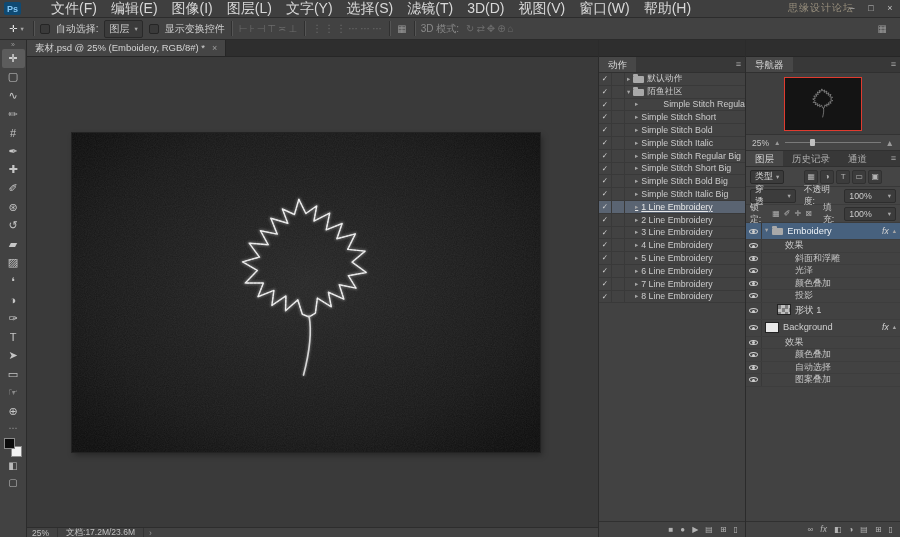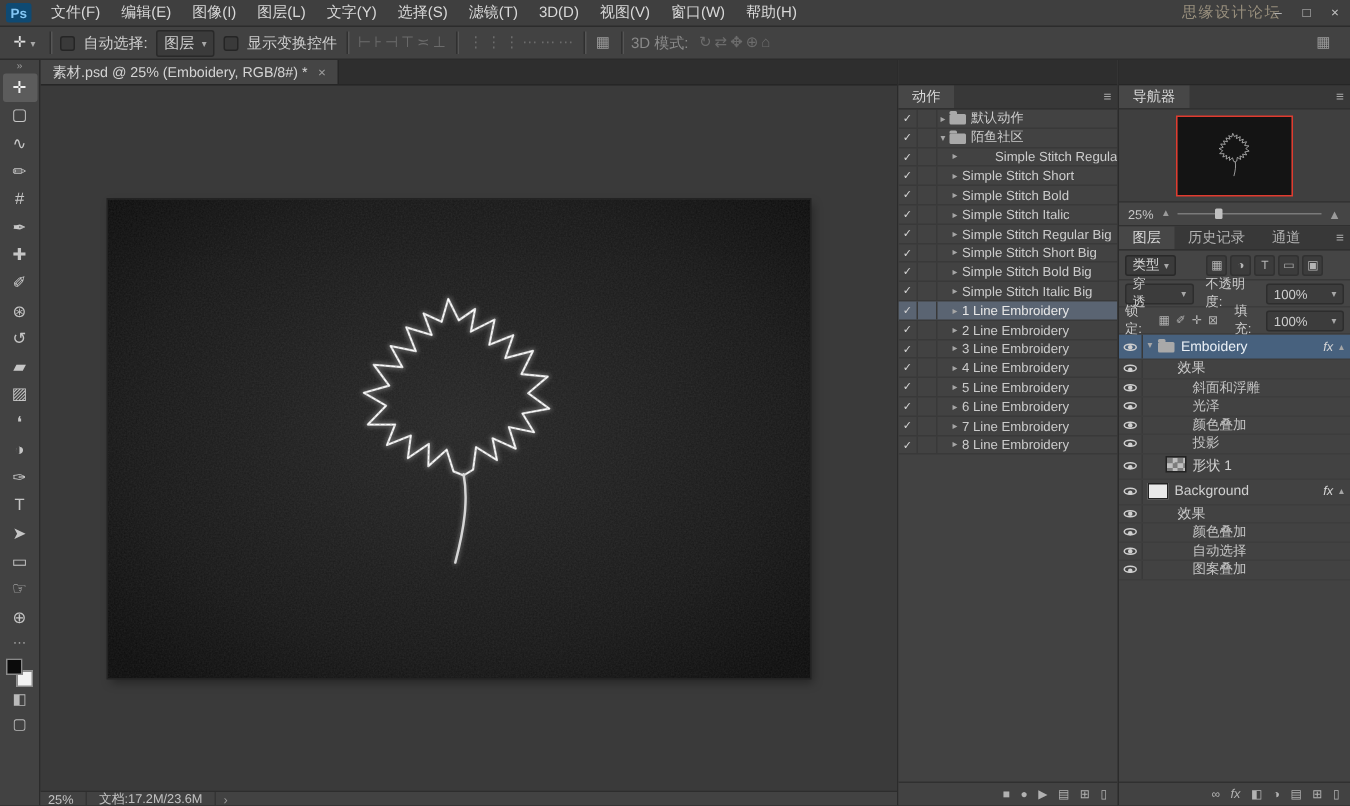--- a/index.html
+++ b/index.html
@@ -1,23 +1,23 @@
 <!DOCTYPE html>
 <html><head>
 <meta charset="utf-8">
 <style>
   *{box-sizing:border-box;margin:0;padding:0}
   body{background:#222;font-family:"Liberation Sans","DejaVu Sans",sans-serif}
   .app{position:relative;width:900px;height:537px;background:#454545;overflow:hidden;color:#d4d4d4;cursor:default}
 
   
   .menubar{position:absolute;left:0;top:0;width:100%;height:18px;background:#3f3f3f;border-bottom:1px solid #2c2c2c;display:flex;align-items:center;z-index:6}
-  .ps-logo{width:17px;height:13px;margin:0 6px 0 4px;background:#0f4a73;color:#84c6f4;font-size:9px;font-weight:bold;display:flex;align-items:center;justify-content:center;border-radius:2px;flex:none}
+  .ps-logo{width:17px;height:13px;margin:0 23px 0 4px;background:#0f4a73;color:#84c6f4;font-size:9px;font-weight:bold;display:flex;align-items:center;justify-content:center;border-radius:2px;flex:none}
   .menu-items{display:flex}
-  .menu-item{padding:0 7px;font-size:10px;color:#d8d8d8;line-height:17px;white-space:nowrap}
+  .menu-item{padding:0 7px;font-size:14px;color:#d8d8d8;line-height:17px;white-space:nowrap}
   .watermark{position:absolute;right:46px;top:1px;font-size:10px;color:#97old} 
   .watermark{position:absolute;right:46px;top:1px;font-size:10px;color:#988f7d;letter-spacing:1px;z-index:7}
   .win-controls{position:absolute;right:4px;top:0;display:flex;gap:7px;z-index:7}
   .win-btn{font-size:9px;color:#c0c0c0;line-height:17px;width:12px;text-align:center}
 
   
   .optionsbar{position:absolute;left:0;top:18px;width:100%;height:22px;background:#424242;border-bottom:1px solid #2b2b2b;display:flex;align-items:center;padding:0 6px;gap:6px;font-size:10px;color:#cfcfcf;z-index:5}
   .ob-sep{width:1px;height:15px;background:#303030;box-shadow:1px 0 #555;flex:none}
   .checkbox{width:10px;height:10px;border:1px solid #252525;background:#3a3a3a;border-radius:2px;flex:none}
   .dropdown{display:flex;align-items:center;gap:5px;border:1px solid #292929;background:#3b3b3b;padding:1px 4px;border-radius:2px;justify-content:space-between}
@@ -350,21 +350,21 @@
           <span class="act-check">✓</span>
           <span class="act-toggle"></span>
           <span class="act-body" style="padding-left: 10px;">
             <span class="tri">▸</span>
             <span class="act-label">Simple Stitch Italic Big</span>
           </span>
         </div>
         <div class="act-row selected">
           <span class="act-check">✓</span>
           <span class="act-toggle"></span>
-          <span class="act-body" style="padding-left: 10px;">
+          <span class="act-body" style="padding-left: 10px; text-decoration: underline;">
             <span class="tri">▸</span>
             <span class="act-label">1 Line Embroidery</span>
           </span>
         </div>
         <div class="act-row">
           <span class="act-check">✓</span>
           <span class="act-toggle"></span>
           <span class="act-body" style="padding-left: 10px;">
             <span class="tri">▸</span>
             <span class="act-label">2 Line Embroidery</span>

